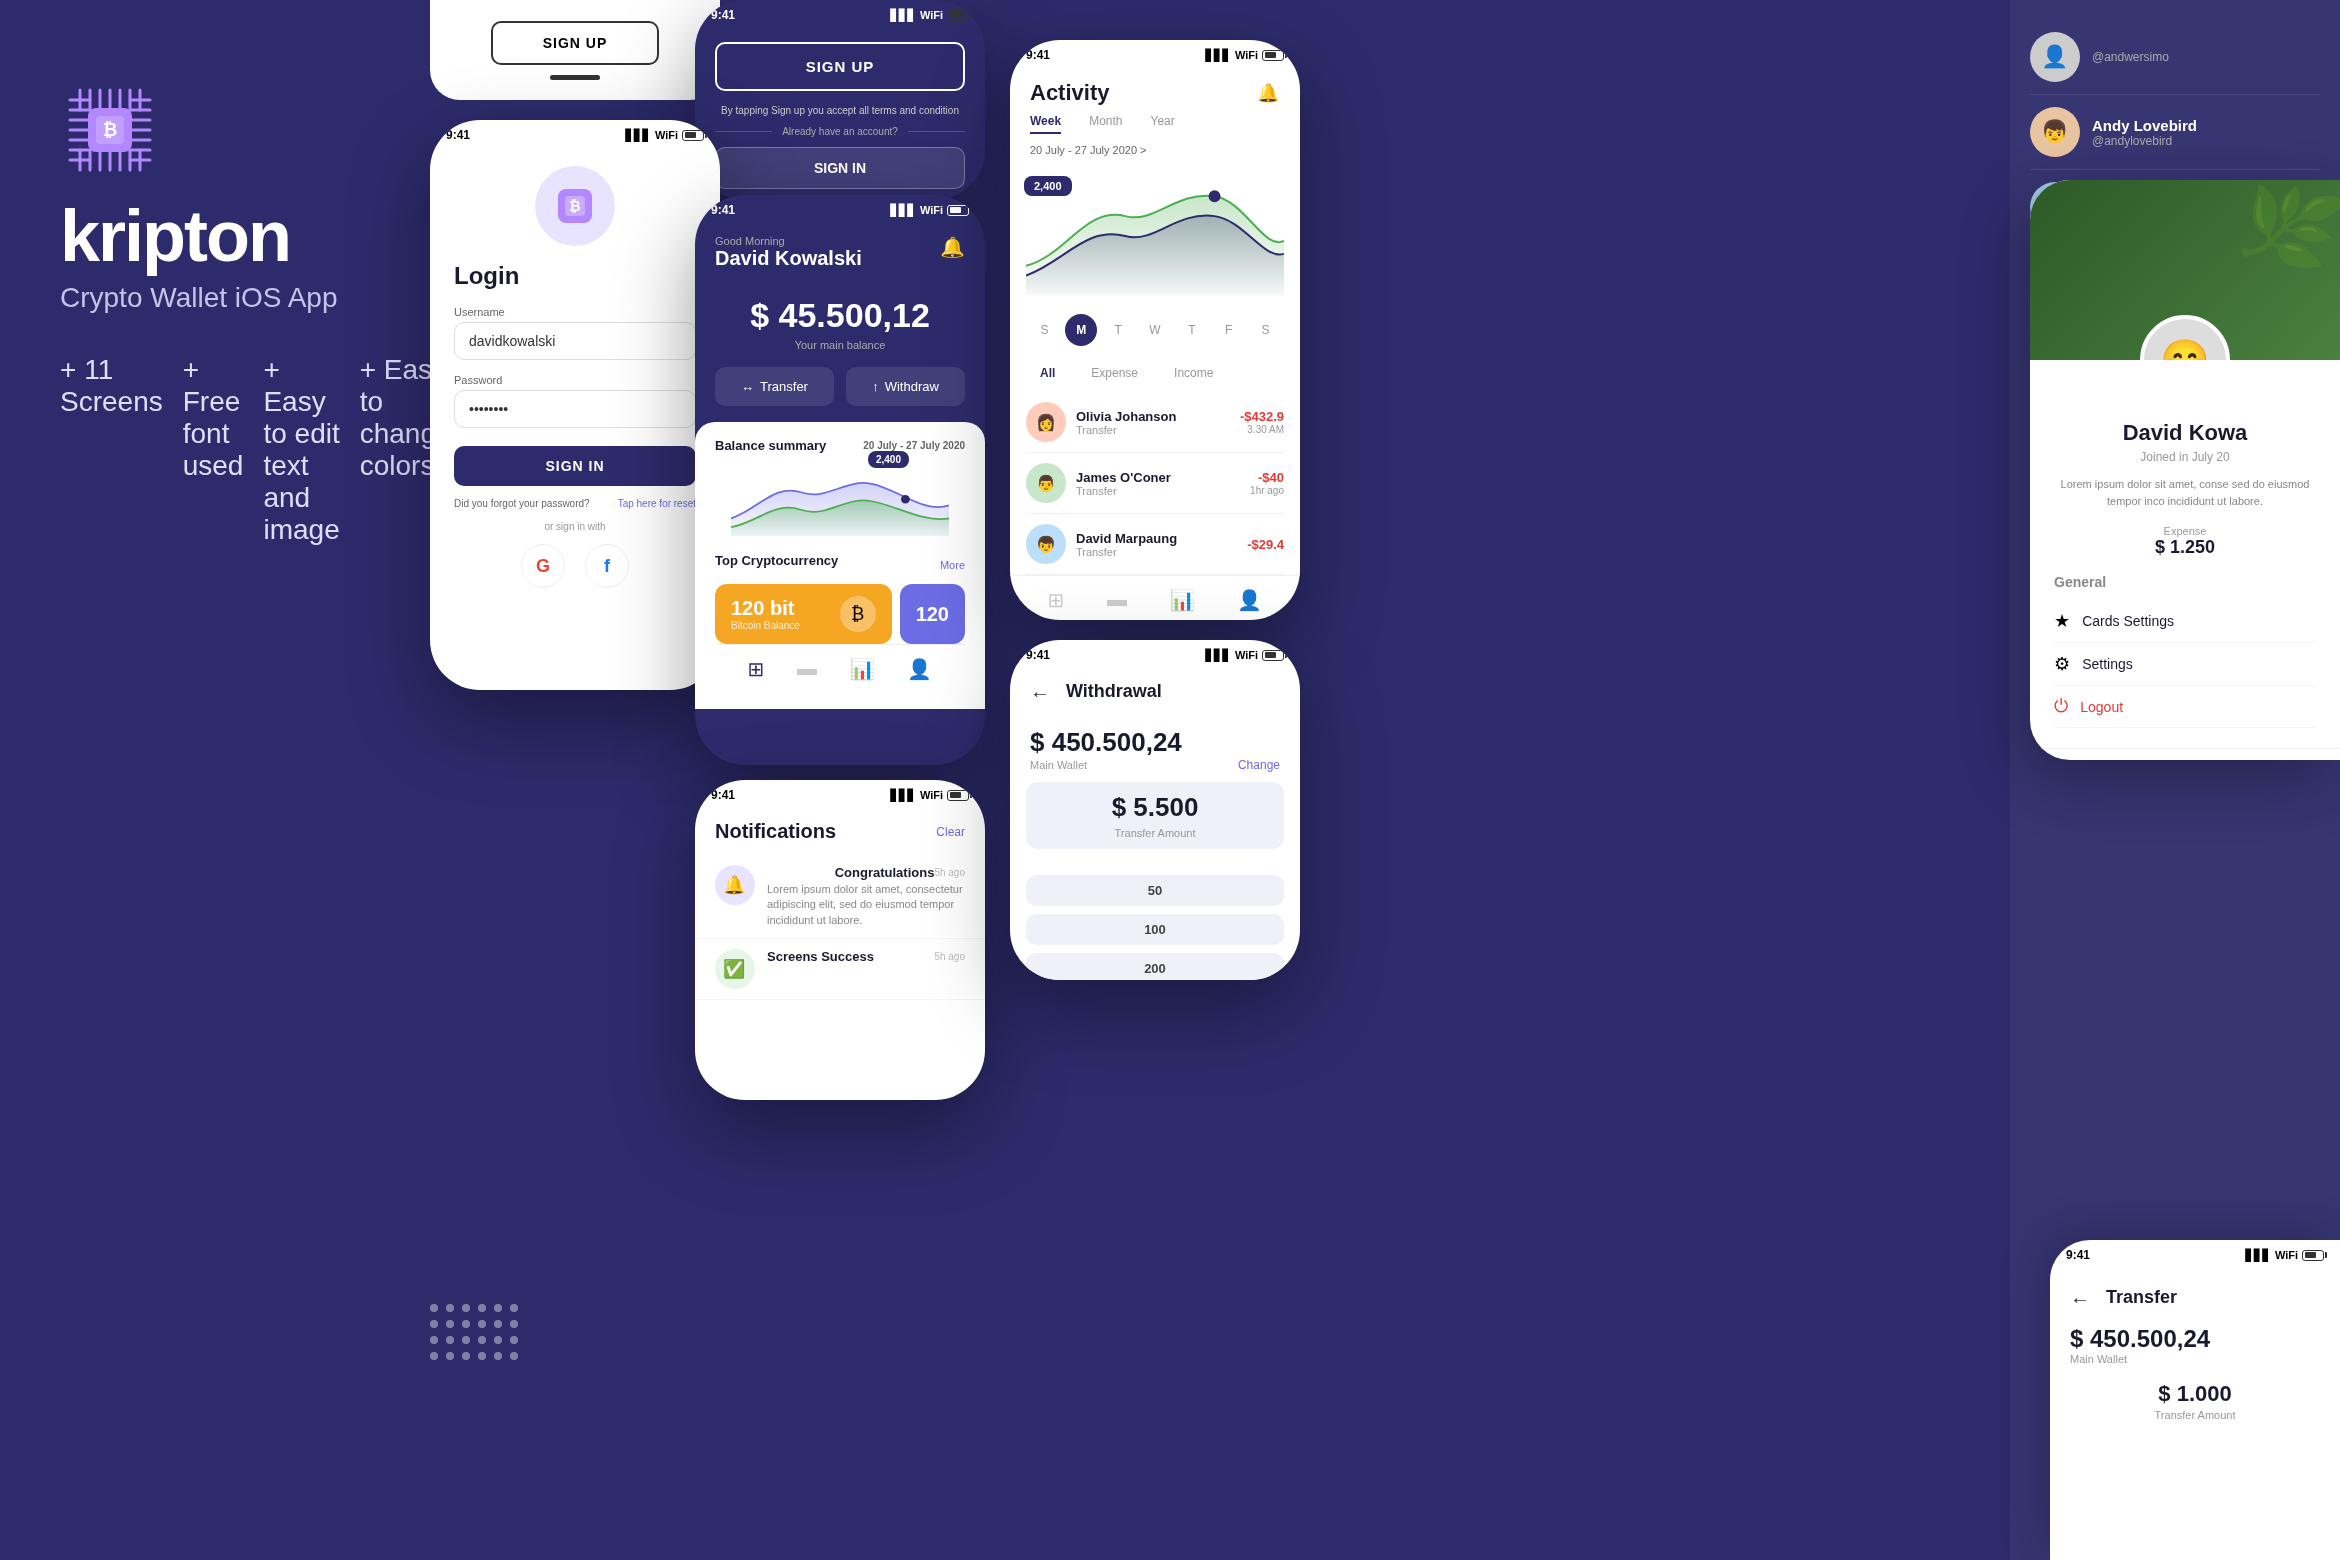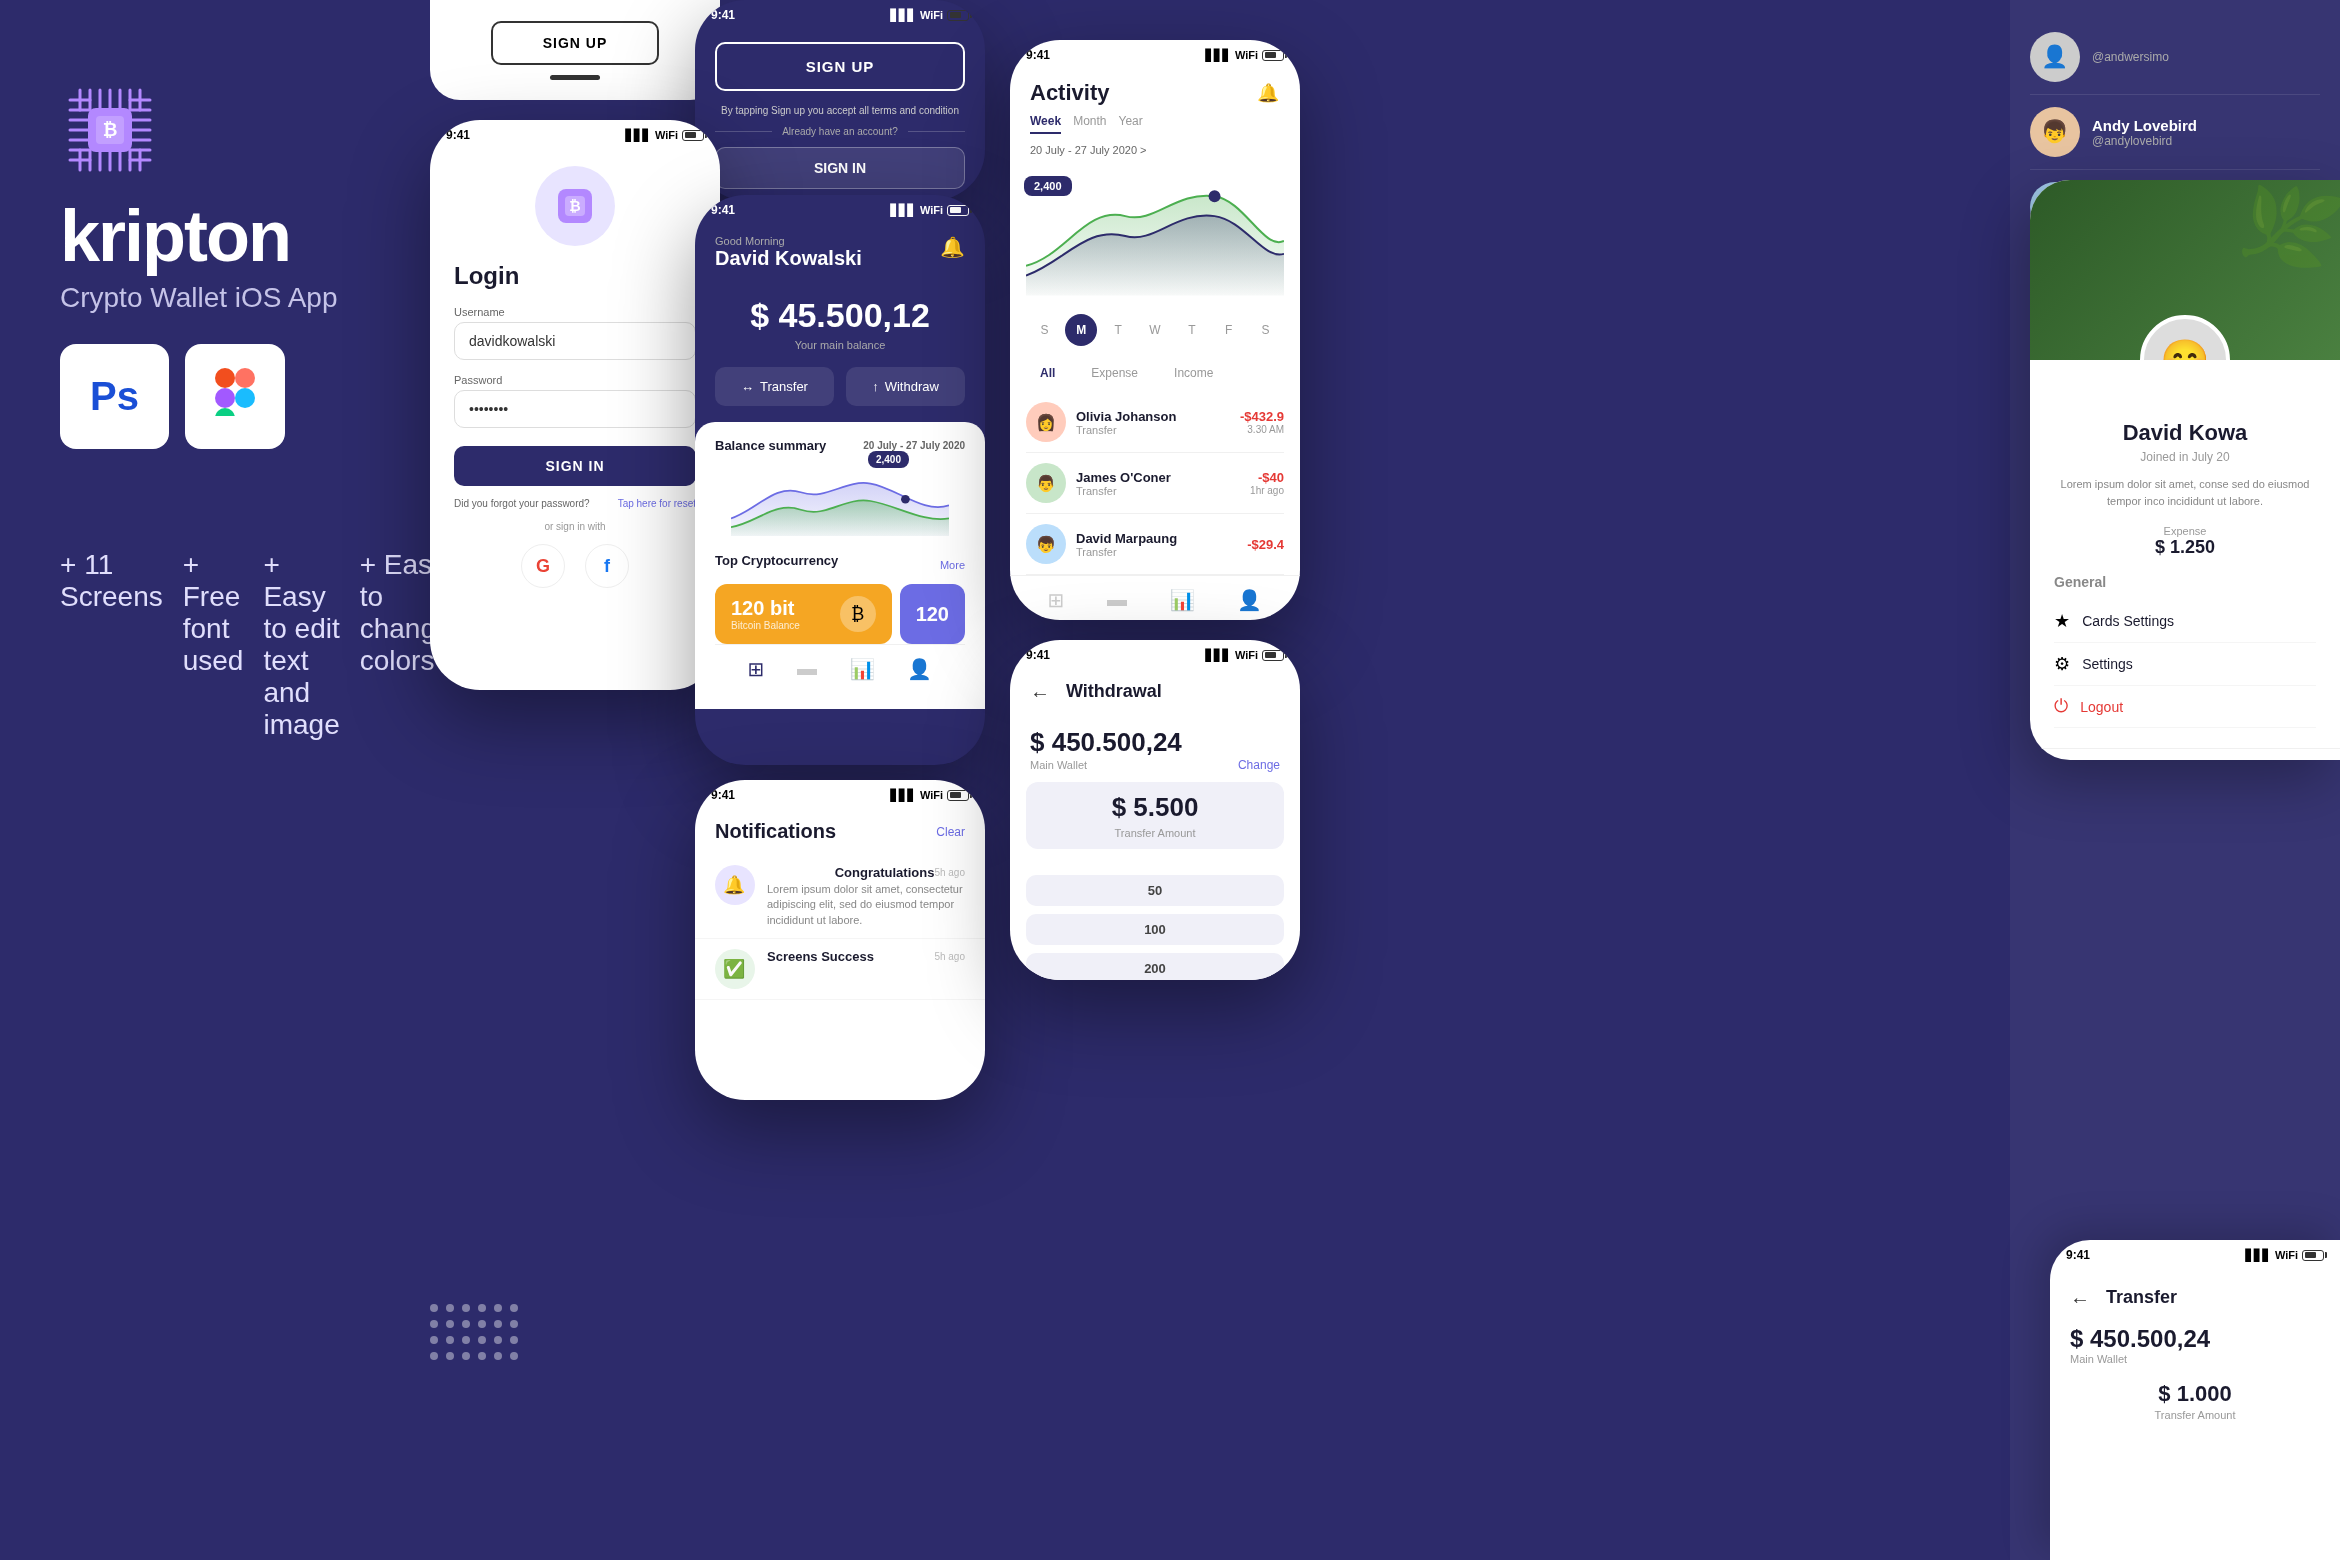--- a/index.html
+++ b/index.html
@@ -425,21 +425,21 @@
     }
 
     .activity-title {
       font-size: 22px;
       font-weight: 800;
       color: #1a1a2e;
     }
 
     .tab-row {
       display: flex;
-      gap: 12px;
+      gap: 28px;
       padding: 0 20px 6px;
     }
 
     .tab-item {
       font-size: 12px;
       color: #999;
       padding-bottom: 4px;
     }
 
     .tab-item.active {
@@ -1162,37 +1162,20 @@
 
         <rect x="36" y="36" width="28" height="28" rx="4" fill="rgba(255,255,255,0.2)"></rect>
 
         <text x="50" y="56" text-anchor="middle" fill="white" font-size="18" font-weight="900">₿</text>
       </svg>
     </div>
 
     <div class="app-name">kripton</div>
     <div class="app-subtitle">Crypto Wallet iOS App</div>
 
-    <div class="tool-badges">
-      <div class="tool-badge">
-        <span class="ps-text">Ps</span>
-      </div>
-      <div class="tool-badge">
-        <span style="font-size:36px;">
-          
-          <svg width="40" height="48" viewBox="0 0 40 48">
-            <rect x="0" y="0" width="20" height="20" rx="10" fill="#f24e1e"></rect>
-            <rect x="20" y="0" width="20" height="20" rx="10" fill="#ff7262"></rect>
-            <rect x="0" y="20" width="20" height="20" rx="10" fill="#a259ff"></rect>
-            <rect x="20" y="20" width="20" height="20" rx="10" fill="#1abcfe"></rect>
-            <rect x="0" y="40" width="20" height="20" rx="10" fill="#0acf83"></rect>
-          </svg>
-        </span>
-      </div>
-    </div>
   </div>
 
   <div class="features-list">
     <div class="feature-item">+ 11 Screens</div>
     <div class="feature-item">+ Free font used</div>
     <div class="feature-item">+ Easy to edit text and image</div>
     <div class="feature-item">+ Easy to change colors</div>
   </div>
 </div>
 

